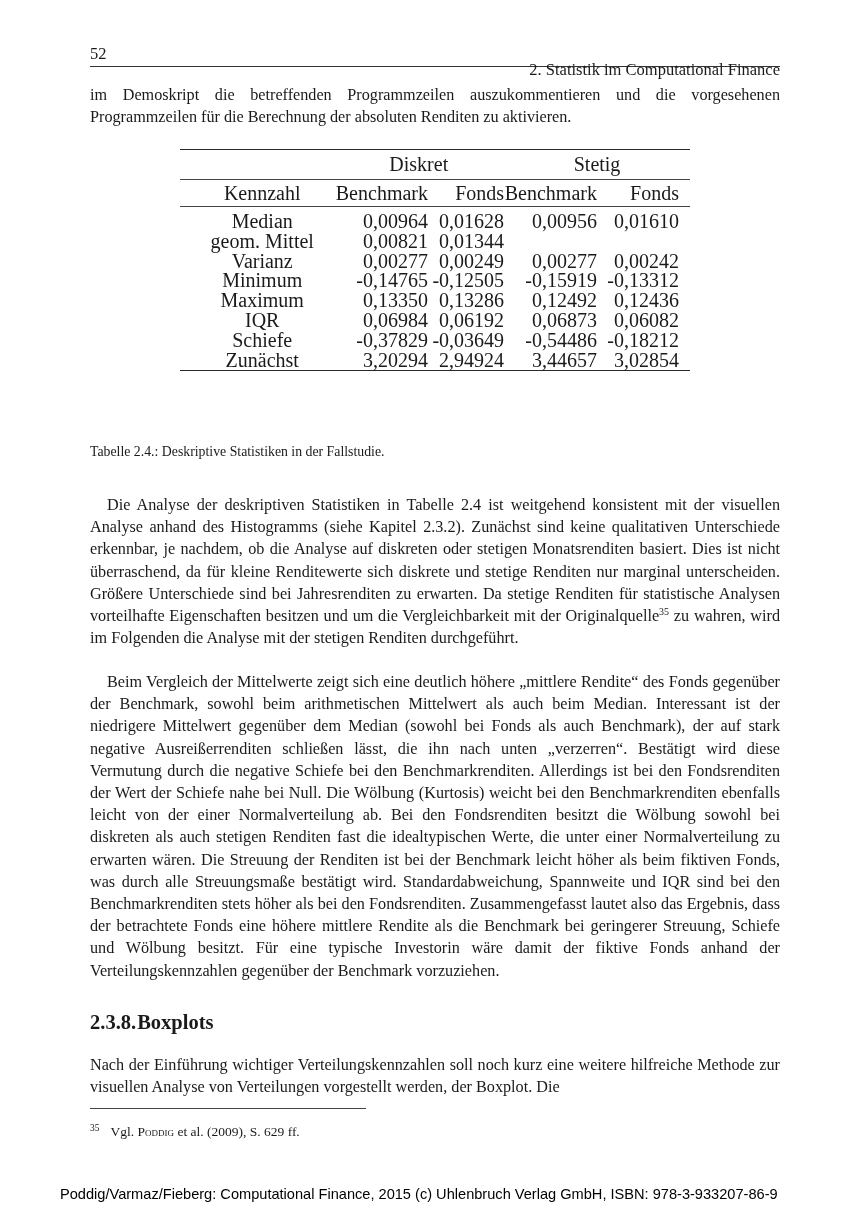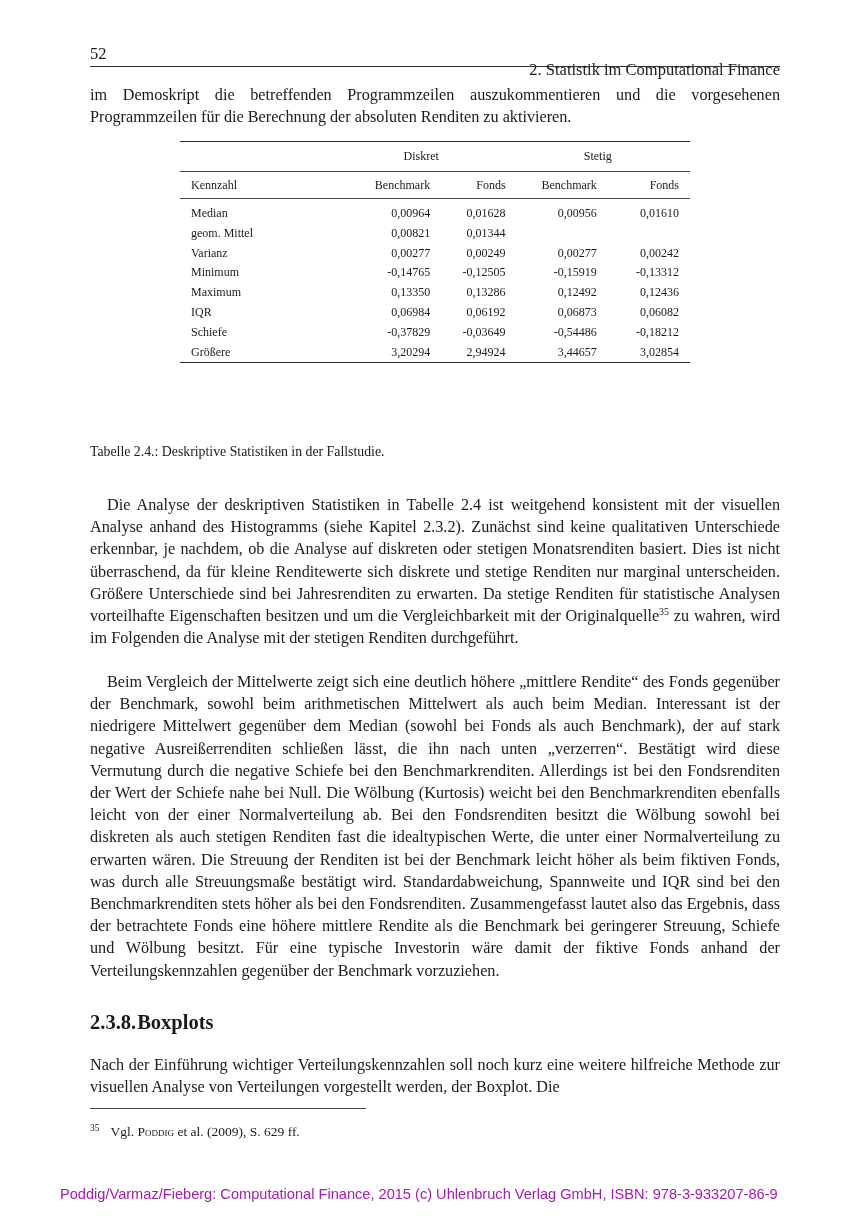--- a/index.html
+++ b/index.html
@@ -24,31 +24,32 @@
   }
   .para .indent { display: inline-block; width: 17px; }
   .para sup { font-size: 10px; line-height: 0; vertical-align: 6px; }
 
   
   .stats-table-wrap {
     position: absolute; left: 180px; top: 141px; width: 510px;
   }
   table.stats {
     width: 510px; border-collapse: collapse;
-    font-size: 12px;
+    font-size: 20px;
+    margin-top: 8px;
   }
   table.stats td, table.stats th { padding: 0; font-weight: normal; white-space: nowrap; }
   .rule-top { border-top: 1.6px solid #2a2a2a; }
   .rule-bottom { border-bottom: 1.6px solid #2a2a2a; }
   .grp-row td { height: 29px; vertical-align: middle; }
   .hdr-row td { height: 26px; vertical-align: middle; border-top: 1px solid #444; border-bottom: 1px solid #444; }
   .spacer-row td { height: 5px; }
   .data-row td { height: 19.8px; line-height: 19.8px; }
   .last-row td { padding-bottom: 5px; }
-  .c0 { width: 150px; padding-left: 11px !important; text-align: left; }
+  .c0 { width: 150px; padding-left: 11px !important; text-align: center; }
   .c1 { width: 95px; text-align: right; }
   .c2 { width: 77px; text-align: right; }
   .c3 { width: 93px; text-align: right; }
   .c4 { width: 84px; text-align: right; padding-right: 11px !important; }
   .grp { text-align: center; }
 
   .caption {
     position: absolute; left: 90px; top: 444px;
     font-size: 13.8px;
   }
@@ -65,21 +66,21 @@
   }
   .footnote {
     position: absolute; left: 90px; top: 1123px; font-size: 13.5px; text-align: center;
   }
   .footnote .fn-mark { font-size: 9.5px; vertical-align: 5px; margin-right: 11px; }
   .smallcaps { font-variant: small-caps; }
 
   .watermark {
     position: absolute; left: 60px; top: 1186px;
     font-family: "Liberation Sans", "DejaVu Sans", sans-serif;
-    font-size: 14.6px; color: #a21caf; white-space: nowrap;
+    font-size: 14.6px; color: #000000; white-space: nowrap;
   }
 </style>
 </head>
 <body>
 
 <div class="page-header">
   <span class="pnum">52</span>
   <span class="chap">2.  Statistik im Computational Finance</span>
 </div>
 
@@ -146,21 +147,21 @@
         <td class="c4">0,06082</td>
       </tr>
       <tr class="data-row">
         <td class="c0">Schiefe</td>
         <td class="c1">-0,37829</td>
         <td class="c2">-0,03649</td>
         <td class="c3">-0,54486</td>
         <td class="c4">-0,18212</td>
       </tr>
       <tr class="data-row last-row rule-bottom">
-        <td class="c0">Größere</td>
+        <td class="c0">Zunächst</td>
         <td class="c1">3,20294</td>
         <td class="c2">2,94924</td>
         <td class="c3">3,44657</td>
         <td class="c4">3,02854</td>
       </tr>
     </tbody>
   </table>
 </div>
 
 <div class="caption">Tabelle 2.4.: Deskriptive Statistiken in der Fallstudie.</div>

